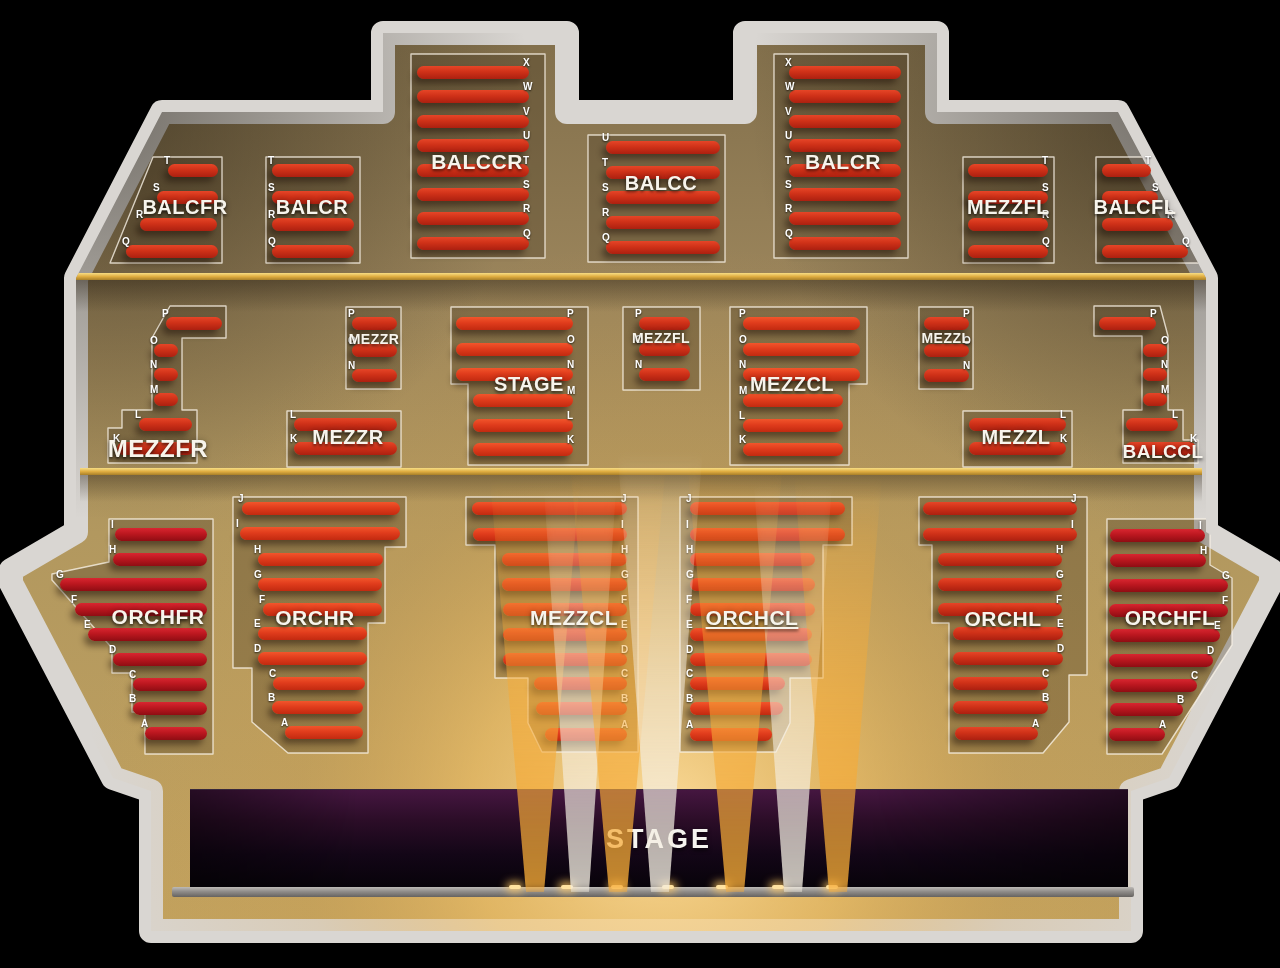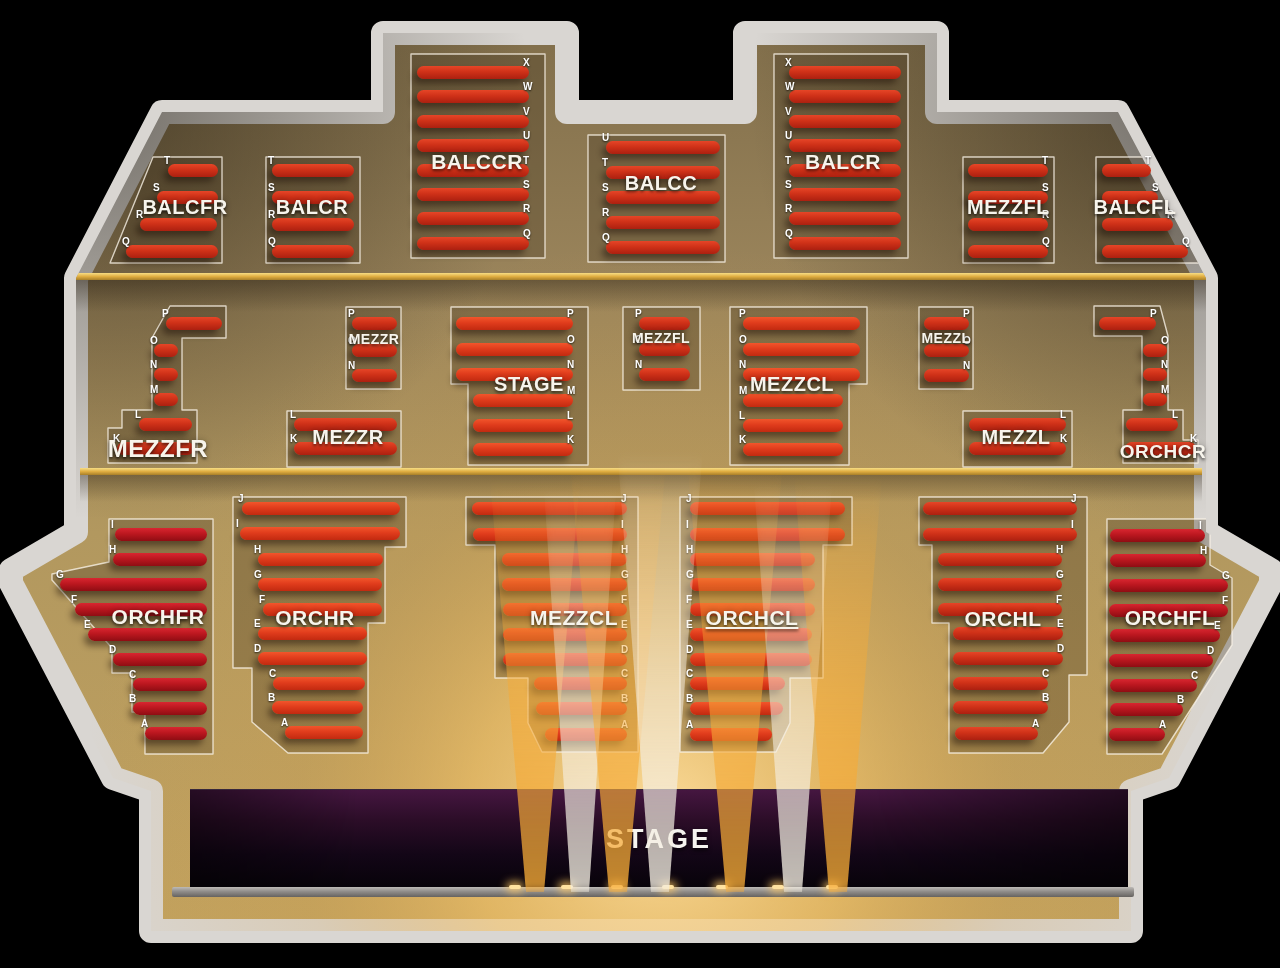--- a/index.html
+++ b/index.html
@@ -417,21 +417,21 @@
       <div class="sec-label" style="left: 1008px; top: 207px; font-size: 20px;">MEZZFL</div>
       <div class="sec-label" style="left: 1135px; top: 207px; font-size: 20px;">BALCFL</div>
       <div class="sec-label" style="left: 158px; top: 449px; font-size: 24px;">MEZZFR</div>
       <div class="sec-label" style="left: 374px; top: 339px; font-size: 14px;">MEZZR</div>
       <div class="sec-label" style="left: 348px; top: 437px; font-size: 20px;">MEZZR</div>
       <div class="sec-label" style="left: 529px; top: 384px; font-size: 20px;">STAGE</div>
       <div class="sec-label" style="left: 661px; top: 338px; font-size: 14px;">MEZZFL</div>
       <div class="sec-label" style="left: 792px; top: 384px; font-size: 20px;">MEZZCL</div>
       <div class="sec-label" style="left: 946px; top: 338px; font-size: 14px;">MEZZL</div>
       <div class="sec-label" style="left: 1016px; top: 437px; font-size: 20px;">MEZZL</div>
-      <div class="sec-label" style="left: 1163px; top: 452px; font-size: 19px;">ORCHCR</div>
+      <div class="sec-label" style="left: 1163px; top: 452px; font-size: 19px;">BALCCL</div>
       <div class="sec-label" style="left: 158px; top: 617px; font-size: 21px;">ORCHFR</div>
       <div class="sec-label" style="left: 315px; top: 618px; font-size: 21px;">ORCHR</div>
       <div class="sec-label" style="left: 574px; top: 618px; font-size: 21px;">MEZZCL</div>
       <div class="sec-label" style="left: 752px; top: 618px; font-size: 21px; text-decoration: underline;">ORCHCL</div>
       <div class="sec-label" style="left: 1003px; top: 619px; font-size: 21px;">ORCHL</div>
       <div class="sec-label" style="left: 1170px; top: 618px; font-size: 21px;">ORCHFL</div>
     </div>
 </div>
 
 </body></html>

